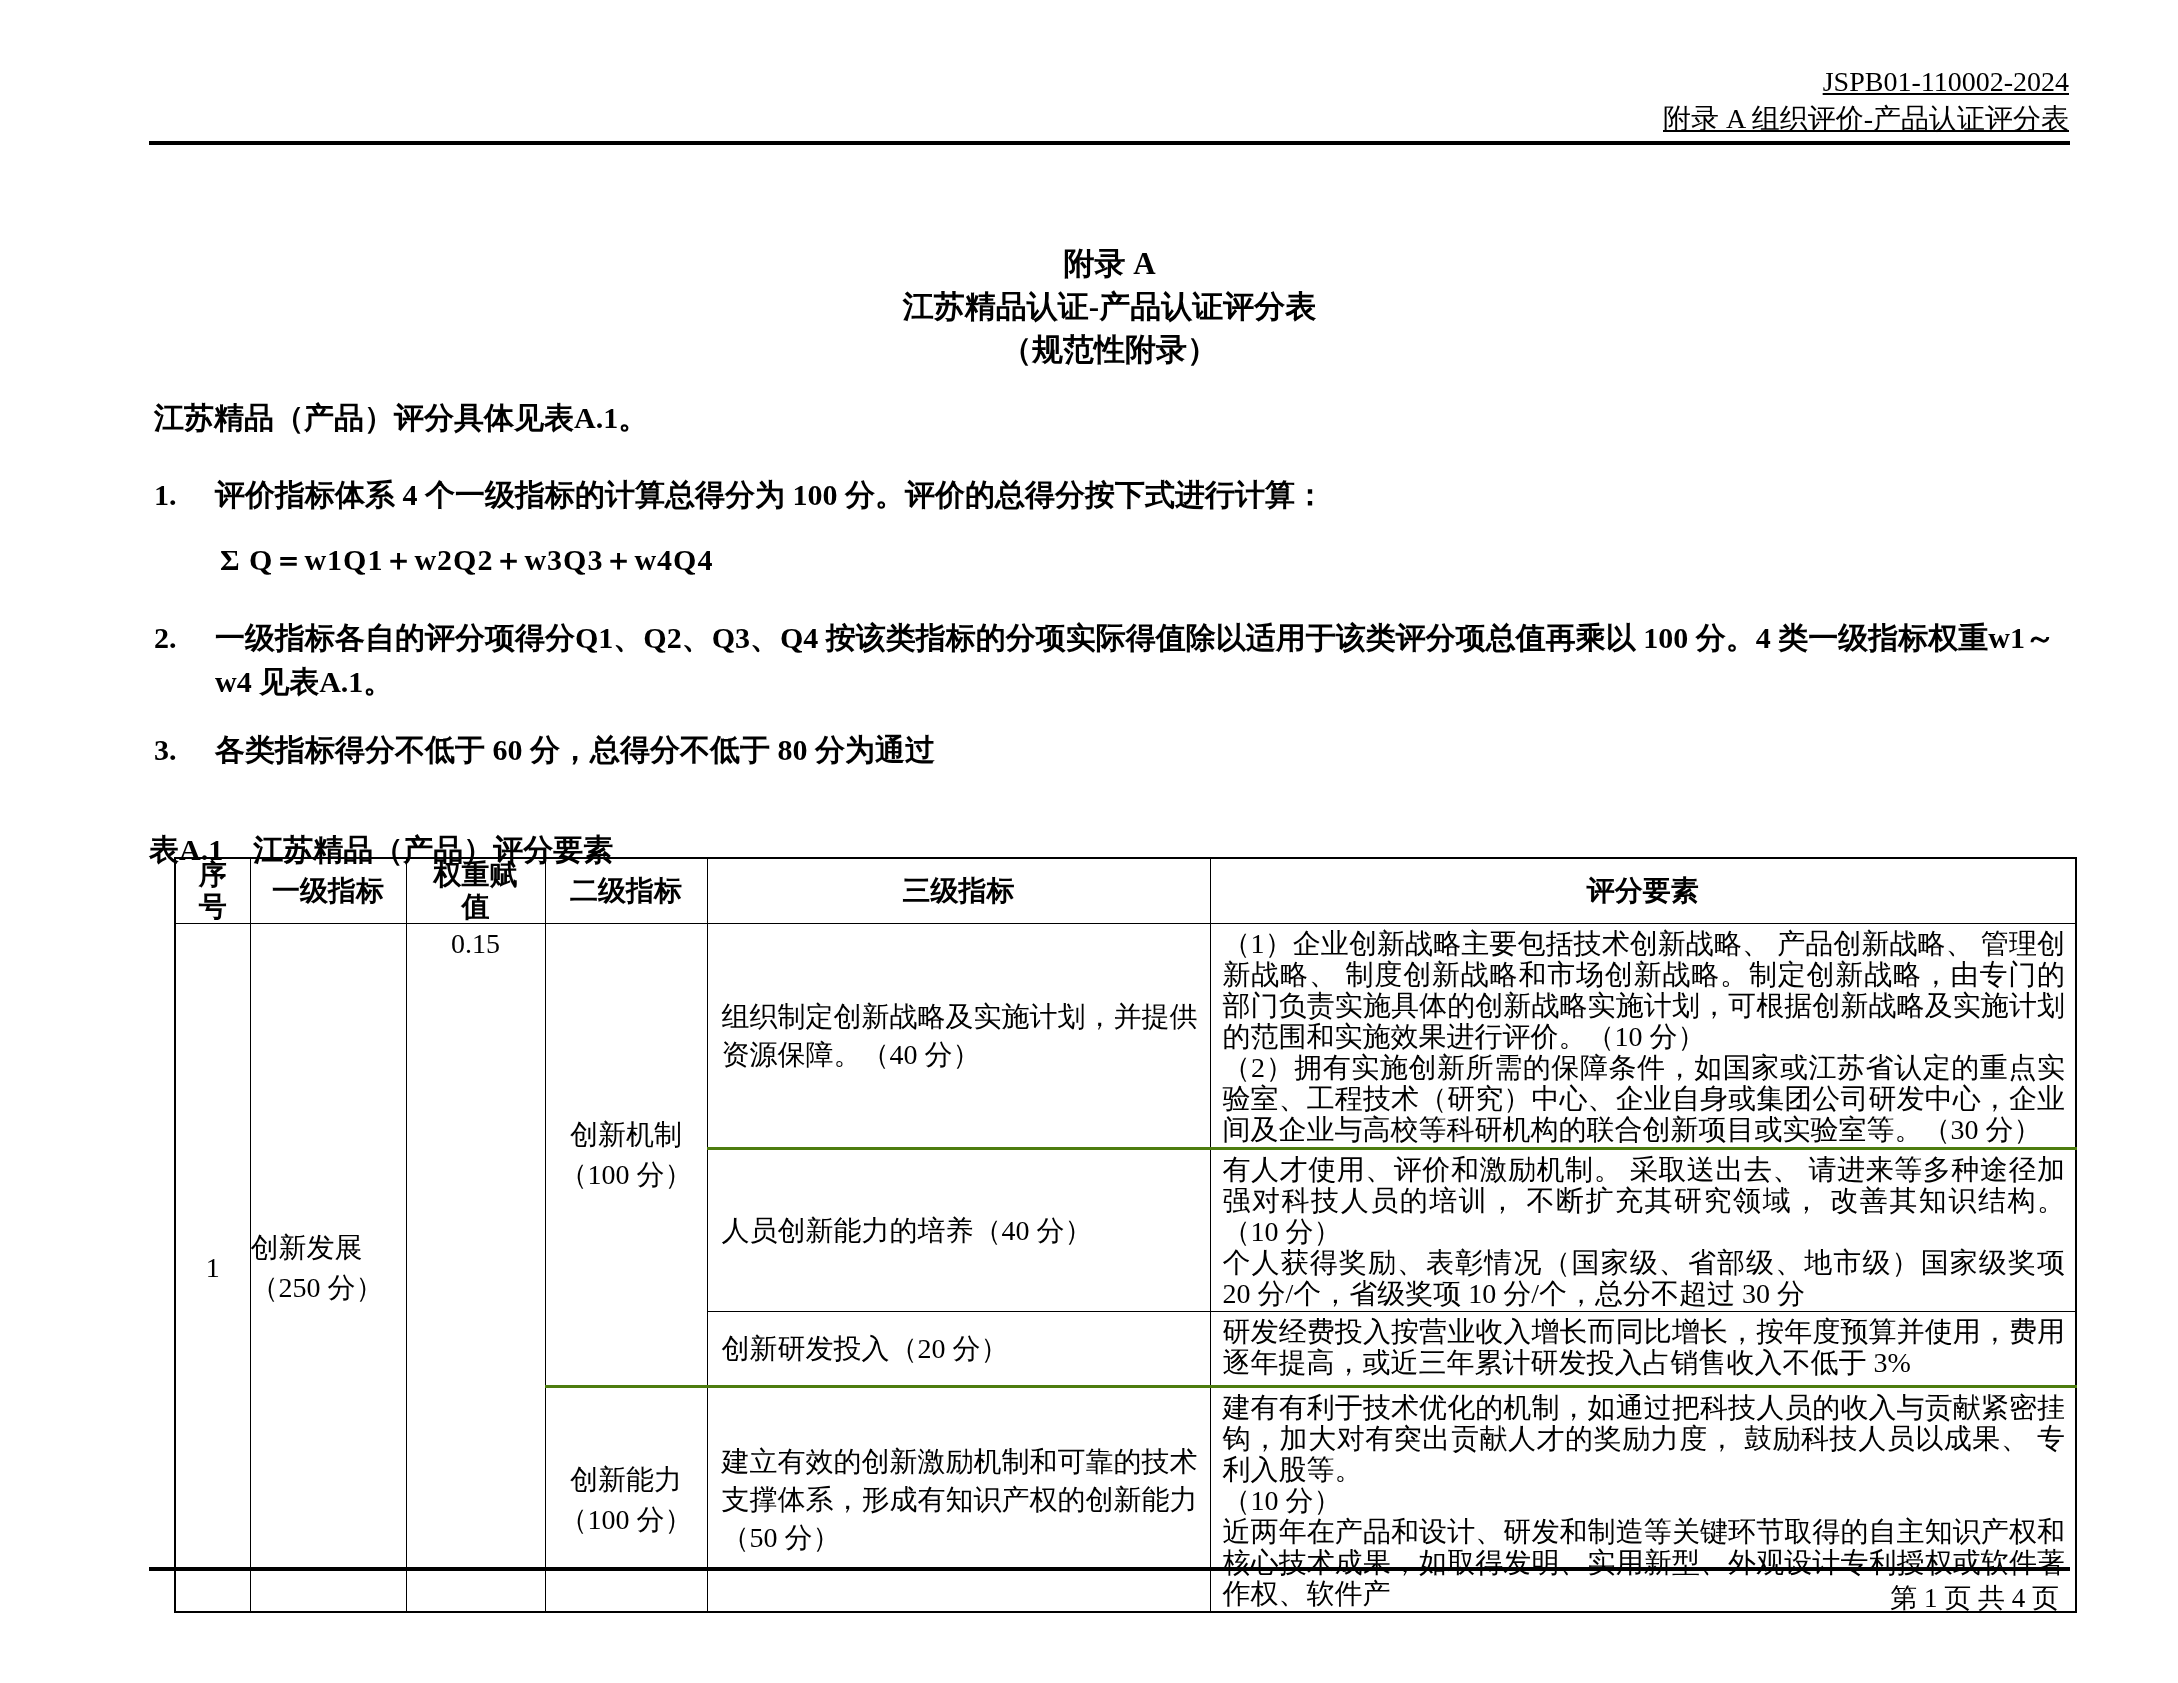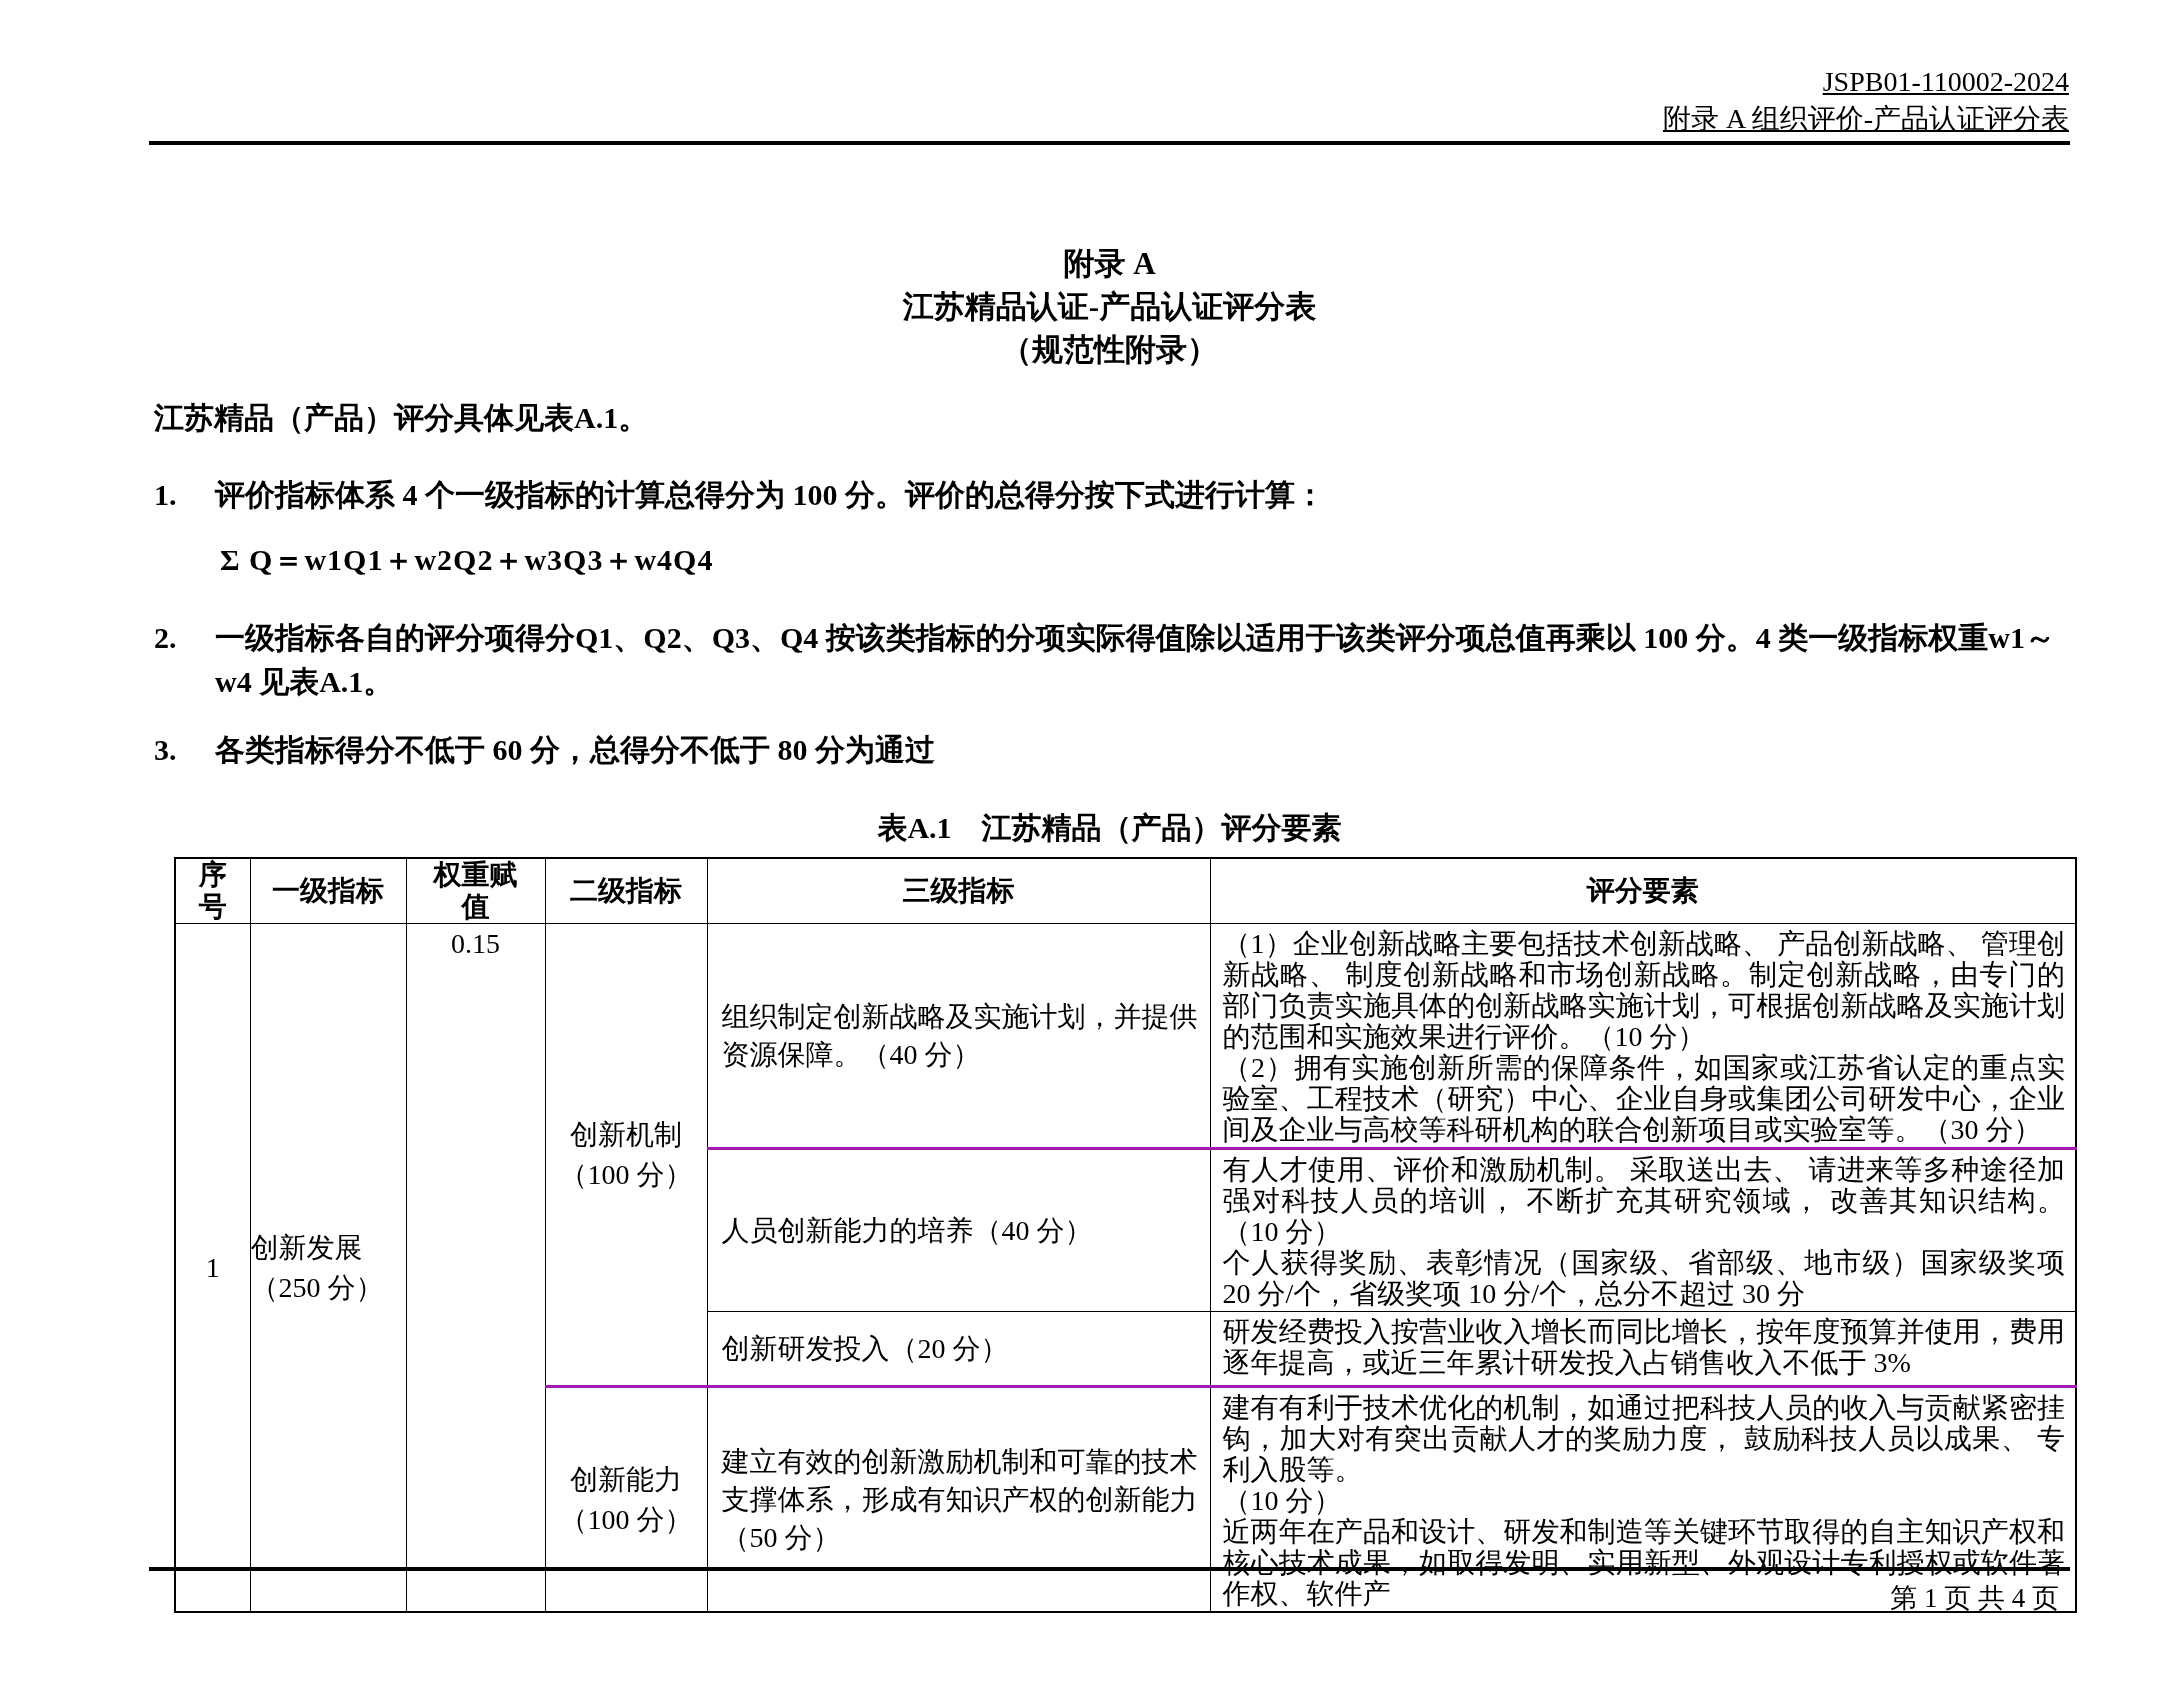--- a/index.html
+++ b/index.html
@@ -19,39 +19,39 @@
   .title-block { top:242px; left:149px; width:1921px; text-align:center;
                  font-size:31px; font-weight:bold; line-height:43px; }
 
   
   .intro { top:398px; left:154px; width:1915px; font-size:30px; font-weight:bold; }
   .list-item { left:154px; width:1915px; display:flex; font-size:30px; font-weight:bold; line-height:44px; }
   .list-item .num { width:61px; flex:0 0 61px; }
   .list-item .txt { flex:1; }
   .formula { top:540px; left:220px; font-size:30px; font-weight:bold; letter-spacing:1px; }
 
-  .table-caption { top:808px; left:149px; width:1921px; text-align:center;
+  .table-caption { top:830px; left:149px; width:1921px; text-align:left;
                    font-size:30px; font-weight:bold; }
 
   
   .score-table { position:absolute; top:857px; left:174px; width:1902px;
                  border-collapse:collapse; table-layout:fixed;
                  border:2px solid #000; }
   .score-table th, .score-table td {
     border:1px solid #000; font-size:28px; vertical-align:middle;
   }
   .score-table thead th {
     height:63px; font-weight:bold; text-align:center;
     white-space:pre-line; line-height:32px; padding:0 2px;
   }
   .row-a { height:221px; }
   .row-b { height:130px; }
   .row-c { height:75px; }
   .row-d { height:168px; }
-  .sep-thick td { border-top:3px solid #a21caf; }
+  .sep-thick td { border-top:3px solid #4d7c0f; }
   td.cell-seq   { text-align:center; }
   td.cell-lvl1  { white-space:pre-line; line-height:40px;margin-left:38px; }
   td.cell-weight{ text-align:center; vertical-align:top; padding-top:4px; }
   td.cell-lvl2  { text-align:center; white-space:pre-line; line-height:40px; }
   td.cell-lvl3  { text-align:left; padding:4px 10px 4px 14px;
                   white-space:pre-line; line-height:38px; }
   td.cell-elem  { text-align:justify; vertical-align:top;
                   padding:4px 10px 2px 12px; white-space:pre-line; line-height:31px;margin-left:40px; }
 
   

